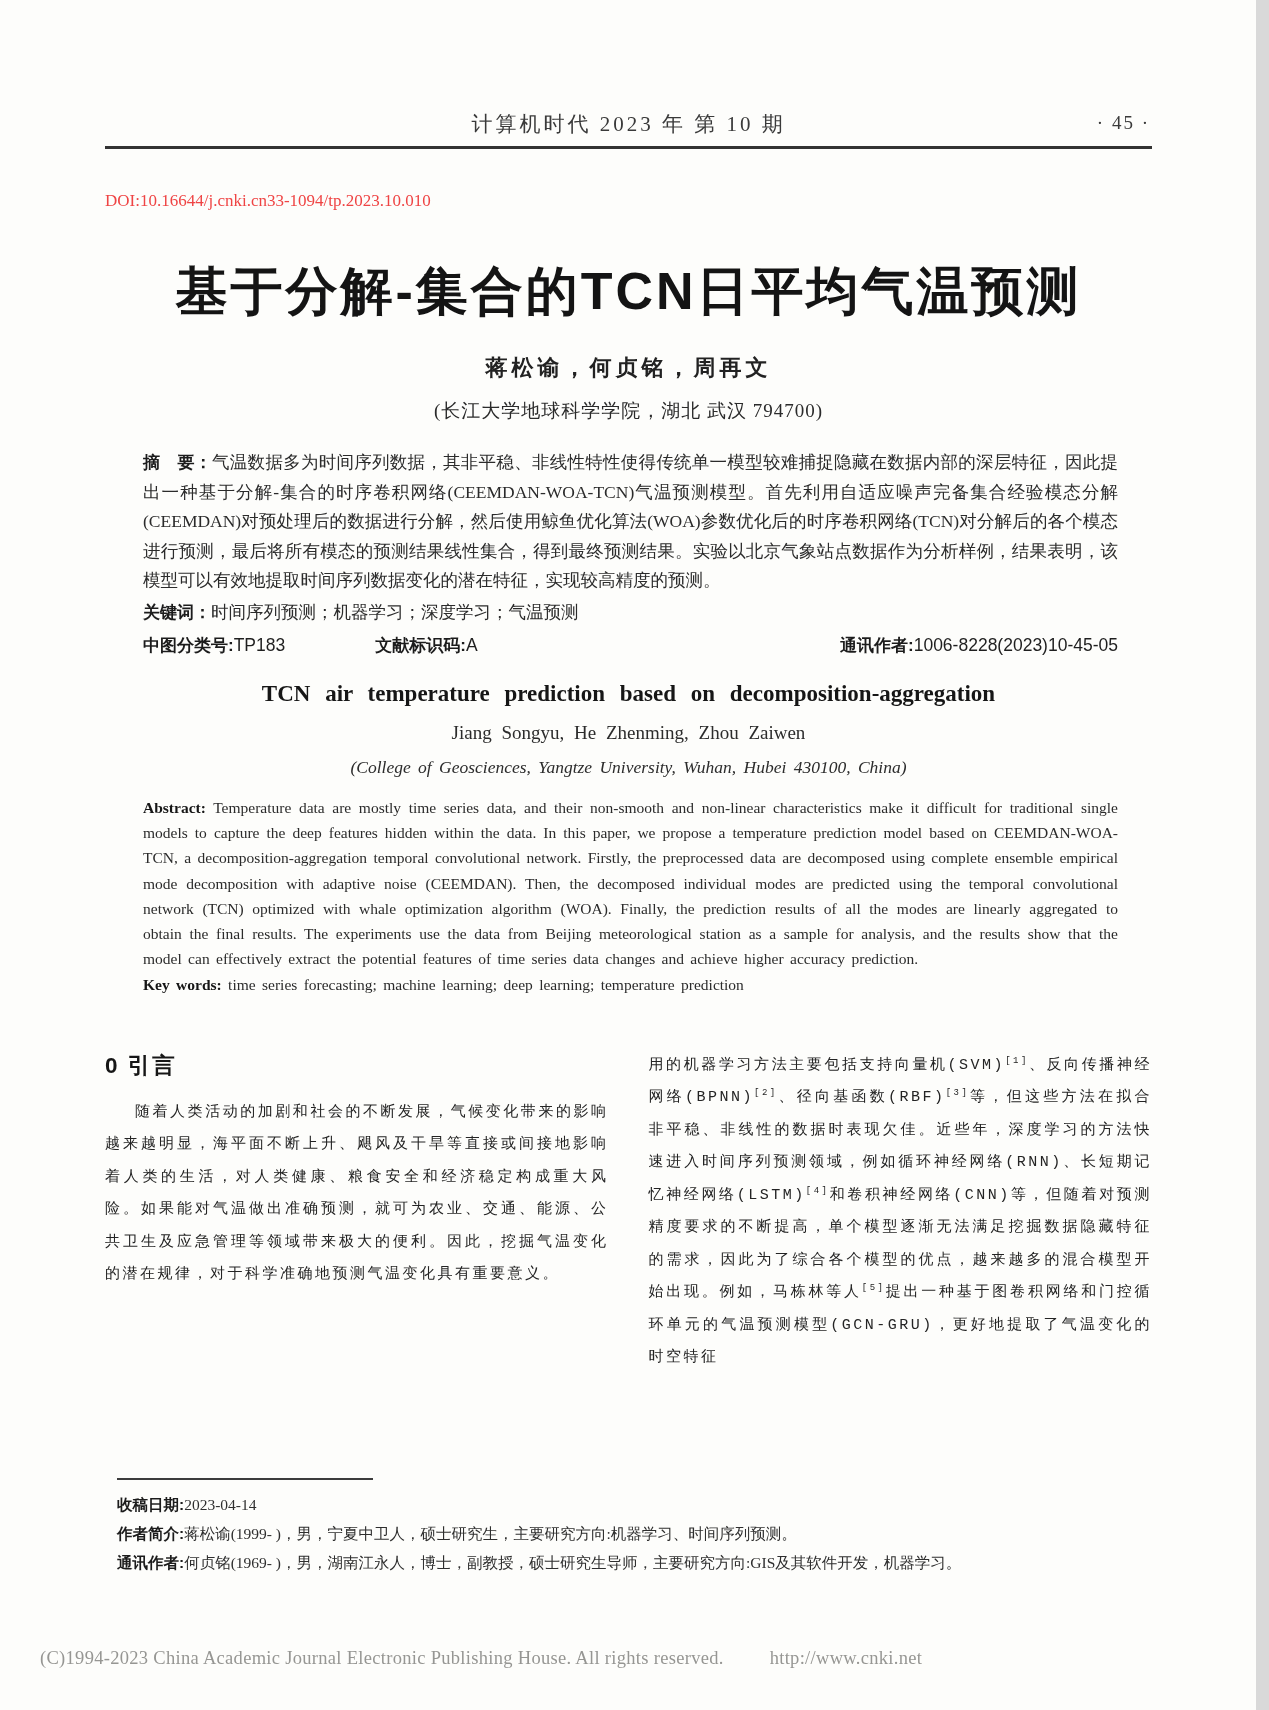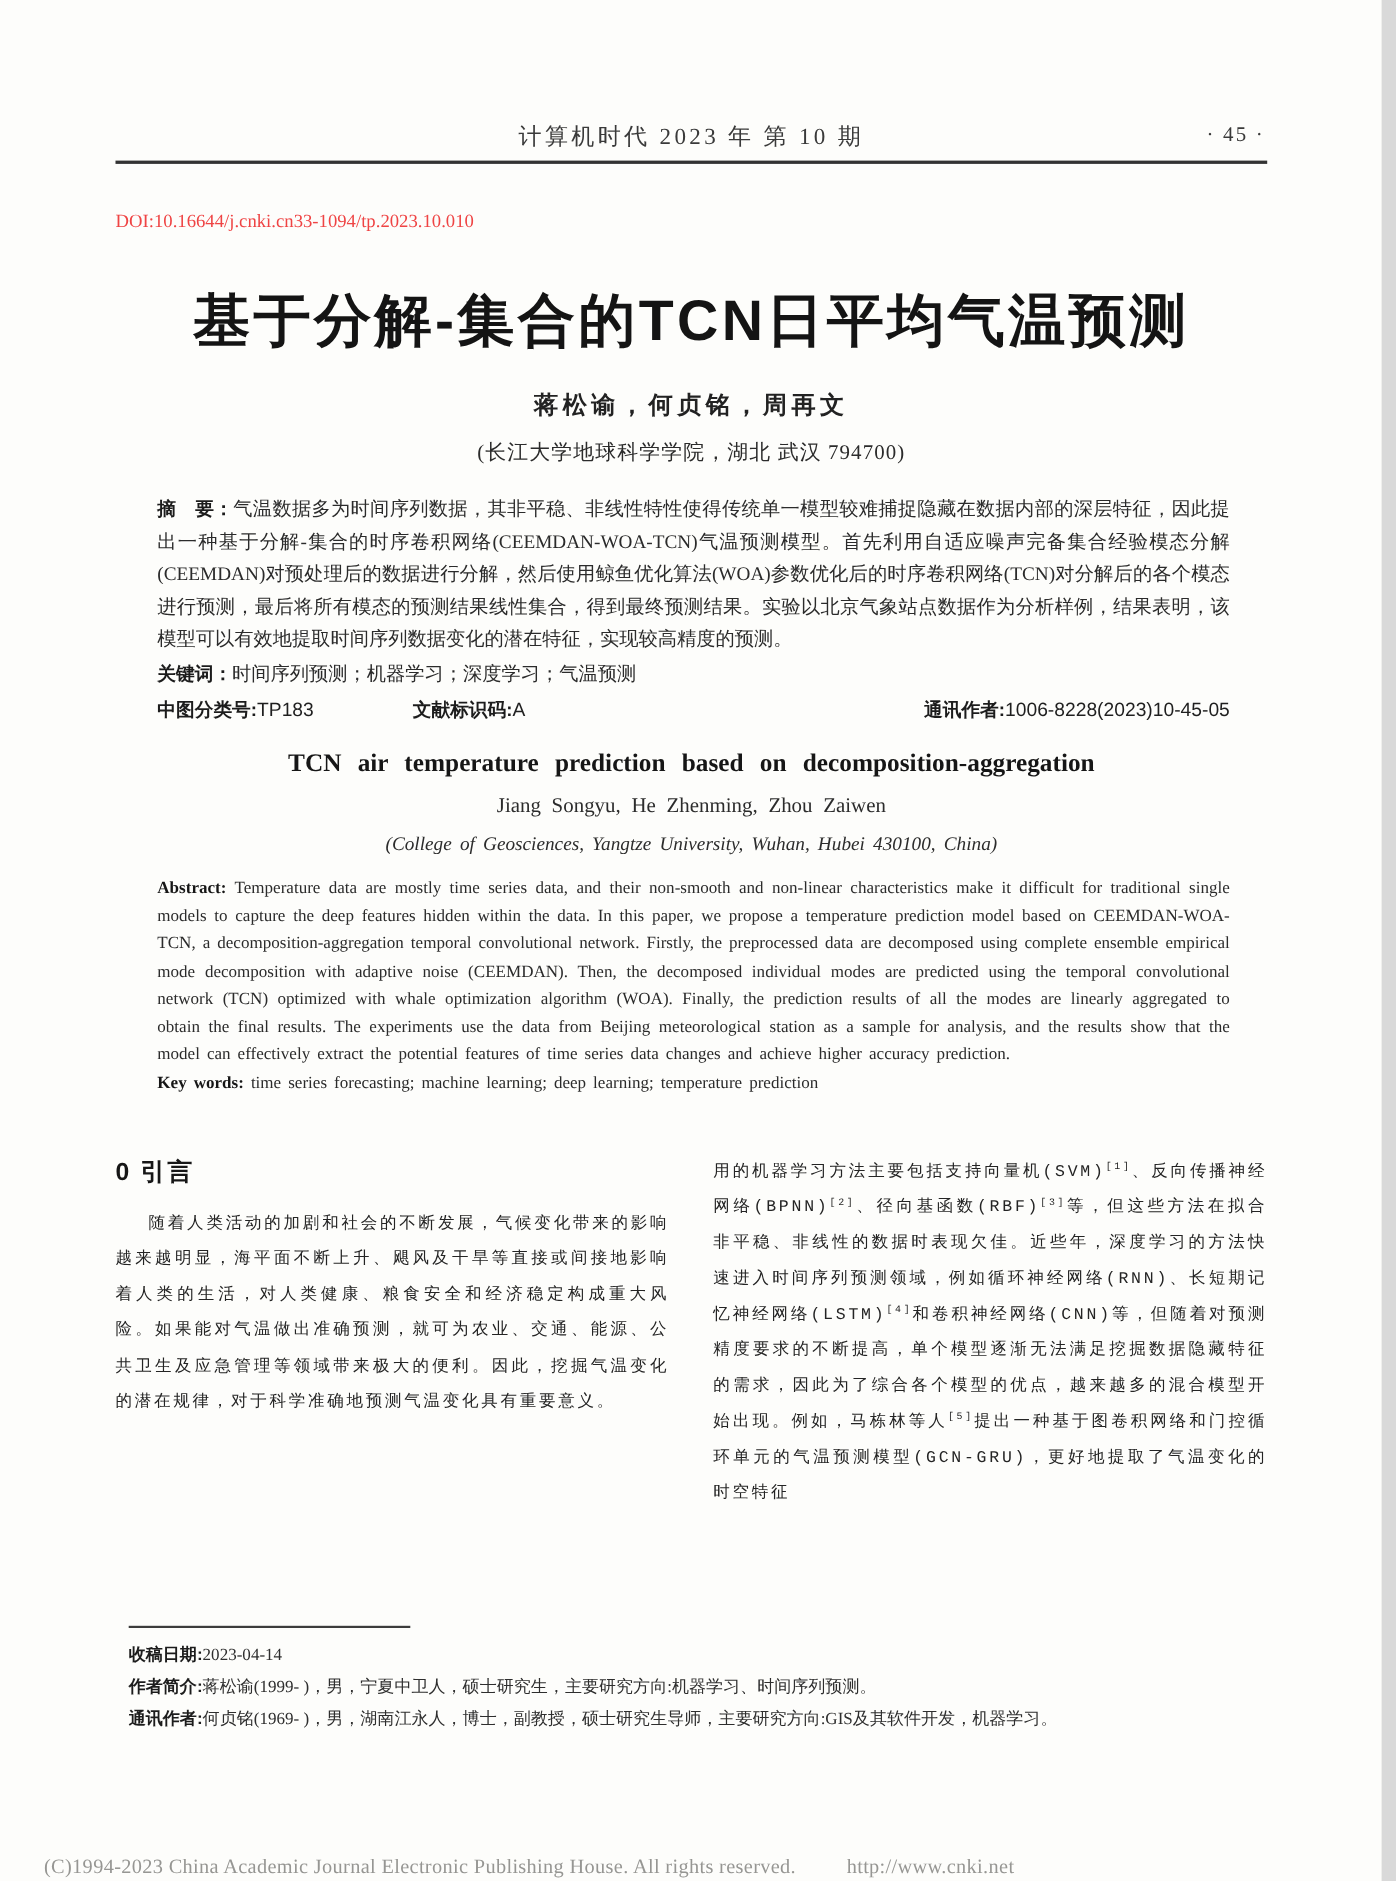--- a/index.html
+++ b/index.html
@@ -59,21 +59,21 @@
   sup{font-size:0.6em;line-height:0;vertical-align:super;}
 
   
   .footnotes{position:absolute;left:105px;right:104px;top:1478px;}
   .footnote-rule{width:256px;border:none;border-top:2px solid #3c3c3c;margin:0 0 10px 12px;}
   .fn-line{margin:0;padding-left:12px;font-size:15.5px;line-height:29px;color:#2e2e2e;}
   .lbl-fn{font-family:"Liberation Sans","DejaVu Sans",sans-serif;font-weight:700;font-size:15.5px;color:#1c1c1c;}
 
   
   .page-footer{
-    position:absolute;left:0;right:0;top:1688px;
+    position:absolute;left:0;right:0;top:1648px;
     display:flex;align-items:baseline;gap:46px;padding:0 40px;
     color:#969693;font-size:18.5px;letter-spacing:0.3px;
   }
 </style>
 </head>
 <body>
 
 <div class="page">
   <div class="content">
 

